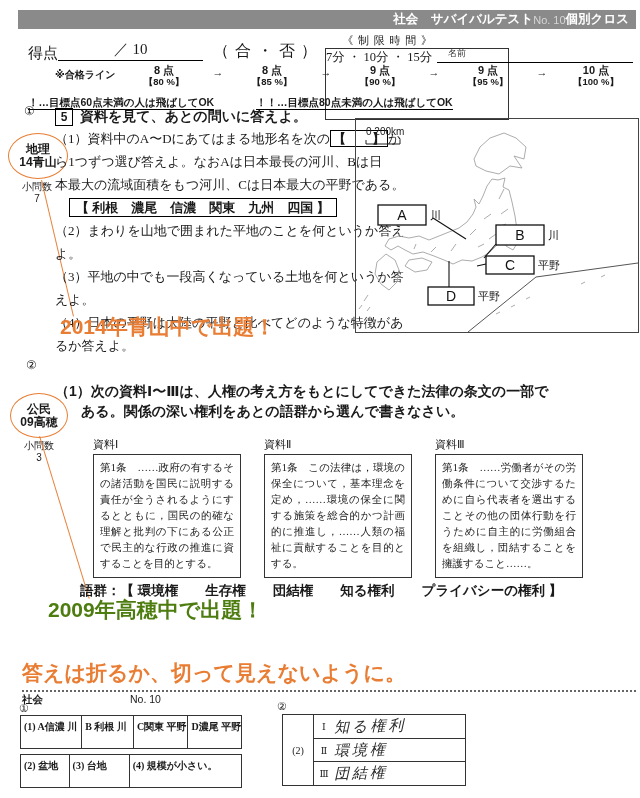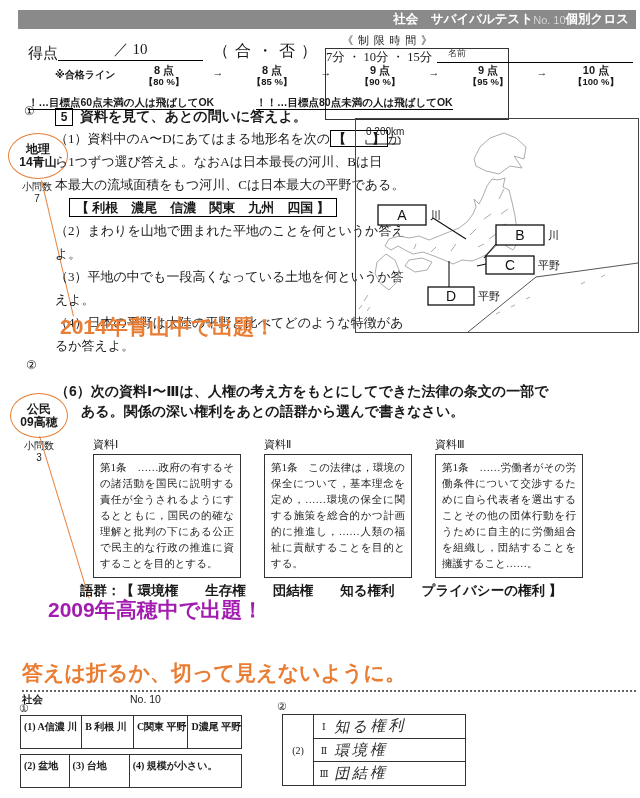--- a/index.html
+++ b/index.html
@@ -50,21 +50,21 @@
   .tagsub2{left:16px;top:440px;width:46px;}
   .oline{border-top:1.8px solid #e8823c;transform-origin:0 0;}
   .oline1{left:42px;top:180px;width:140px;transform:rotate(76.8deg);}
   .oline2{left:40px;top:436px;width:170px;transform:rotate(73deg);}
   .para{left:55px;top:127px;width:302px;font-size:13px;line-height:23px;white-space:nowrap;}
   .para .ln{height:23px;}
   .inlinebox{border:1.2px solid #000;padding:0 2px;font-weight:bold;}
   .wordbank1{display:inline-block;border:1.5px solid #000;padding:0 6px;font-weight:bold;
              margin-left:14px;line-height:17px;margin-top:2px;}
   .src1{left:60px;top:313px;font-size:21px;font-weight:bold;color:#e87d33;}
-  .src2{left:48px;top:596px;font-size:21px;font-weight:bold;color:#a21caf;}
+  .src2{left:48px;top:596px;font-size:21px;font-weight:bold;color:#4d7c0f;}
   
   .mapwrap{left:355px;top:118px;width:282px;height:213px;border:1px solid #444;}
   
   .s2intro{left:55px;top:381px;font-size:14px;font-weight:bold;line-height:20px;}
   .s2intro .l2{padding-left:26px;}
   .docs{left:93px;top:437px;display:flex;gap:23px;}
   .doc{width:148px;}
   .doc .dlabel{font-size:11px;font-family:"Liberation Sans","DejaVu Sans",sans-serif;
                margin-bottom:2px;}
   .doc .dbox{border:1px solid #333;padding:5px 6px;font-size:10.5px;line-height:16px;
@@ -211,21 +211,21 @@
 
       <rect x="72" y="168" width="46" height="18" fill="#fff" stroke="#111" stroke-width="1.3"></rect>
       <text x="95" y="182" font-size="14" text-anchor="middle" fill="#111">D</text>
       <text x="122" y="181" font-size="11" fill="#111">平野</text>
     </g>
   </svg>
 </div>
 
 <div class="abs circ2">②</div>
 <div class="abs s2intro sans">
-  <div>（6）次の資料Ⅰ〜Ⅲは、人権の考え方をもとにしてできた法律の条文の一部で</div>
+  <div>（1）次の資料Ⅰ〜Ⅲは、人権の考え方をもとにしてできた法律の条文の一部で</div>
   <div class="l2">ある。関係の深い権利をあとの語群から選んで書きなさい。</div>
 </div>
 <div class="abs tagcircle tag2 sans">
   <div>公民</div>
   <div>09高穂</div>
 </div>
 <div class="abs tagsub tagsub2 sans">
   <div>小問数</div>
   <div>3</div>
 </div>

